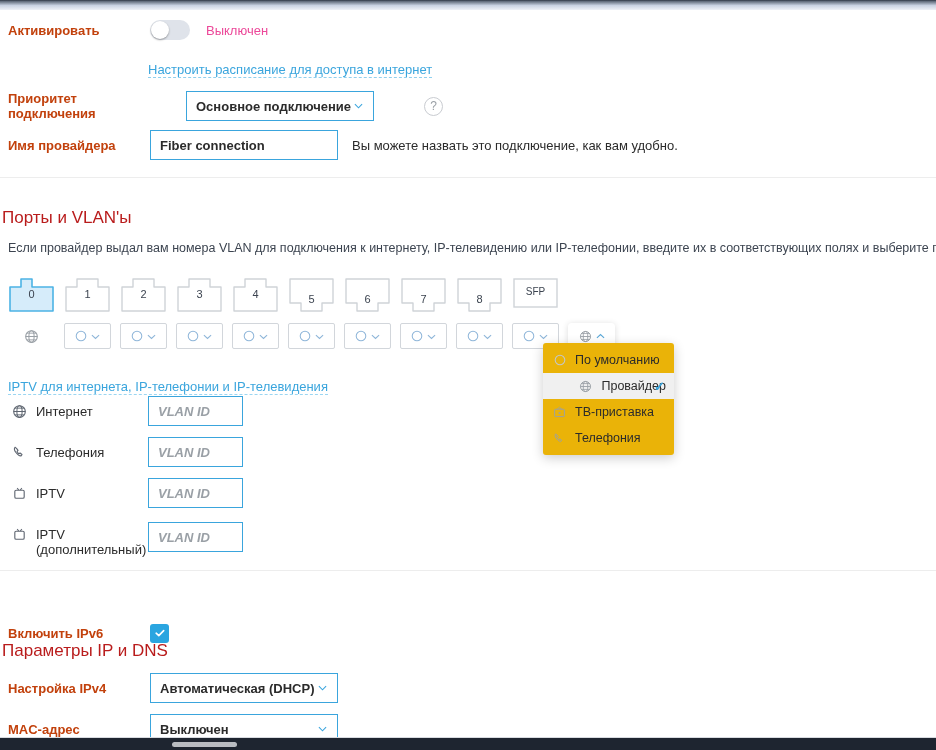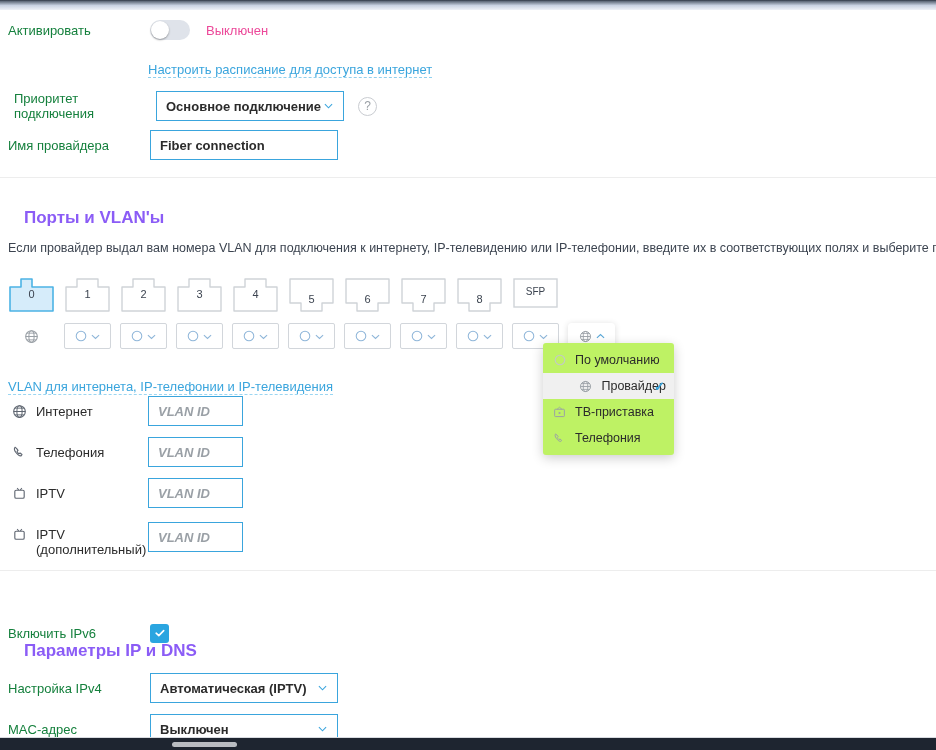--- a/index.html
+++ b/index.html
@@ -18,21 +18,21 @@
   .top-strip {
     position:absolute; top:0; left:0; width:936px; height:10px;
     background: linear-gradient(to bottom, #2b3340 0%, #5d6878 12%, #c9d2e2 55%, #eef1f7 100%);
   }
 
   
   .page { position:absolute; top:10px; left:0; width:936px; height:730px; background:#fff; }
 
   
   .row { position:absolute; display:flex; align-items:center; }
-  .lbl { width:150px; padding-left:8px; color:#15803d; font-size:13px; line-height:15px; }
+  .lbl { width:150px; padding-left:8px; color:#c2410c; font-size:13px; line-height:15px;font-weight:bold; }
   .lbl.two-line { line-height:15px; }
 
   
   .toggle {
     width:40px; height:20px; border-radius:10px; background:#dfe3ea;
     position:relative; cursor:pointer; flex:0 0 auto;
   }
   .toggle .knob {
     position:absolute; top:1px; left:1px; width:18px; height:18px; border-radius:50%;
     background:#fff; box-shadow:0 1px 2px rgba(0,0,0,.35);
@@ -67,21 +67,21 @@
   .help-icon {
     width:19px; height:19px; border-radius:50%; border:1px solid #c9ccd1;
     color:#9aa0a6; font-size:12px; display:flex; align-items:center; justify-content:center;
     cursor:pointer; background:#fff;
   }
 
   
   .divider { position:absolute; left:0; width:936px; height:1px; background:#ededed; }
 
   
-  .sec-title { position:absolute; left:24px; font-size:17px; color:#8b5cf6; font-weight:700; }
+  .sec-title { position:absolute; left:2px; font-size:17px; color:#b91c1c; font-weight:400; }
   .sec-desc { position:absolute; left:8px; font-size:12.5px; color:#3c4450; white-space:nowrap; }
 
   
   .ports-row { position:absolute; left:8px; top:0; display:flex; }
   .port { width:47px; margin-right:9px; display:flex; flex-direction:column; align-items:center; cursor:pointer; }
   .port svg { display:block; }
   .port .pnum {
     position:absolute; font-size:11px; color:#3c4450;
   }
   .portwrap { position:relative; width:47px; height:38px; }
@@ -92,21 +92,21 @@
   .globe-cell { width:47px; display:flex; justify-content:center; align-items:center; margin-right:9px; }
   .pdd {
     width:47px; height:26px; margin-right:9px;
     border:1px solid #d2d6db; background:#fff; border-radius:2px;
     display:flex; align-items:center; justify-content:center; gap:4px; cursor:pointer;
   }
   .pdd.open { border-color:#fff; box-shadow:0 1px 6px rgba(0,0,0,.14); border-radius:3px 3px 0 0; background:#fff; }
 
   
   .menu {
-    position:absolute; width:131px; background:#bef264; border-radius:3px;
+    position:absolute; width:131px; background:#eab308; border-radius:3px;
     box-shadow:0 3px 12px rgba(0,0,0,.2); padding:4px 0; z-index:30;
   }
   .menu-item {
     height:26px; display:flex; align-items:center; padding:0 8px 0 9px;
     font-size:12.5px; color:#2b2b2b; cursor:pointer; gap:8px; position:relative;
   }
   .menu-item.sel { background:#f0f0f0;justify-content:flex-end; }
   .menu-item .mi-icon { width:15px; display:flex; justify-content:center; align-items:center; flex:0 0 15px; }
   .menu-item .mi-check { position:absolute; right:9px; color:#3aa5dd; font-size:13px; font-weight:bold; }
 
@@ -143,41 +143,42 @@
     <div class="toggle">
       <div class="knob"></div>
     </div>
     <div class="toggle-text">Выключен</div>
   </div>
 
   <div style="position:absolute; left:148px; top:52px;">
     <span class="dashed-link">Настроить расписание для доступа в интернет</span>
   </div>
 
-  <div class="row" style="left:6px; top:80px; width:500px; height:32px;">
+  <div class="row" style="left:0; top:80px; width:500px; height:32px;gap:36px;">
     <div class="lbl two-line">
       <span>Приоритет</span><br>
       <span>подключения</span>
     </div>
     <div class="select-box" style="width:188px;">
       <span class="val">Основное подключение</span>
       <svg class="caret" viewBox="0 0 10 10">
         <path d="M1 3 L5 7 L9 3" fill="none" stroke="#3aa5dd" stroke-width="1.2"></path>
       </svg>
     </div>
     <div class="help-icon" style="margin-left:14px;">
       <span>?</span>
     </div>
   </div>
 
   <div class="row" style="left:0; top:119px; width:800px; height:32px;">
     <div class="lbl">Имя провайдера</div>
     <div class="text-box" style="width:188px;">
       <span>Fiber connection</span>
     </div>
+    <div style="margin-left:14px; font-size:13px; color:#2b2b2b;">Вы можете назвать это подключение, как вам удобно.</div>
   </div>
 
   <div class="divider" style="top:167px;"></div>
 
   <div class="sec-title" style="top:198px;">Порты и VLAN'ы</div>
   <div class="sec-desc" style="top:231px;">Если провайдер выдал вам номера VLAN для подключения к интернету, IP-телевидению или IP-телефонии, введите их в соответствующих полях и выберите порты для п</div>
 
   <div class="ports-row" style="top:265px;">
 
     <div class="port">
@@ -410,21 +411,21 @@
       <span class="mi-icon">
         <svg width="13" height="13" viewBox="0 0 16 16">
           <path d="M3.2 2.4 C2.2 3.6 2.4 5.6 4.2 8 C6 10.4 8.2 11.8 9.6 11.6 L10.6 10.2 L8.6 8.6 L7.4 9.4 C6.6 8.8 5.8 7.8 5.4 6.8 L6.4 5.8 L4.8 3.6 Z" fill="none" stroke="#9aa0a6" stroke-width="1.2" stroke-linejoin="round"></path>
         </svg>
       </span>
       <span>Телефония</span>
     </div>
   </div>
 
   <div style="position:absolute; left:8px; top:369px;">
-    <span class="solid-link">VLAN для интернета, IP-телефонии и IP-телевидения</span>
+    <span class="solid-link">IPTV для интернета, IP-телефонии и IP-телевидения</span>
   </div>
 
   <div class="vlan-row" style="top:386px;">
     <span class="vlan-ic">
       <svg width="15" height="15" viewBox="0 0 16 16">
         <circle cx="8" cy="8" r="6.2" fill="none" stroke="#5f6671" stroke-width="1.2"></circle>
         <ellipse cx="8" cy="8" rx="2.8" ry="6.2" fill="none" stroke="#5f6671" stroke-width="1.1"></ellipse>
         <line x1="1.8" y1="8" x2="14.2" y2="8" stroke="#5f6671" stroke-width="1.1"></line>
         <line x1="3" y1="4.4" x2="13" y2="4.4" stroke="#5f6671" stroke-width="1"></line>
         <line x1="3" y1="11.6" x2="13" y2="11.6" stroke="#5f6671" stroke-width="1"></line>
@@ -488,21 +489,21 @@
     <div class="chk">
       <svg width="12" height="12" viewBox="0 0 14 14">
         <path d="M2.5 7.2 L5.6 10 L11.3 4.2" fill="none" stroke="#ffffff" stroke-width="1.9" stroke-linecap="round" stroke-linejoin="round"></path>
       </svg>
     </div>
   </div>
 
   <div class="row" style="left:0; top:662px; width:400px; height:32px;">
     <div class="lbl">Настройка IPv4</div>
     <div class="select-box" style="width:188px;">
-      <span class="val">Автоматическая (IPTV)</span>
+      <span class="val">Автоматическая (DHCP)</span>
       <svg class="caret" viewBox="0 0 10 10">
         <path d="M1 3 L5 7 L9 3" fill="none" stroke="#3aa5dd" stroke-width="1.2"></path>
       </svg>
     </div>
   </div>
 
   <div class="row" style="left:0; top:703px; width:400px; height:32px;">
     <div class="lbl">MAC-адрес</div>
     <div class="select-box" style="width:188px;">
       <span class="val">Выключен</span>

